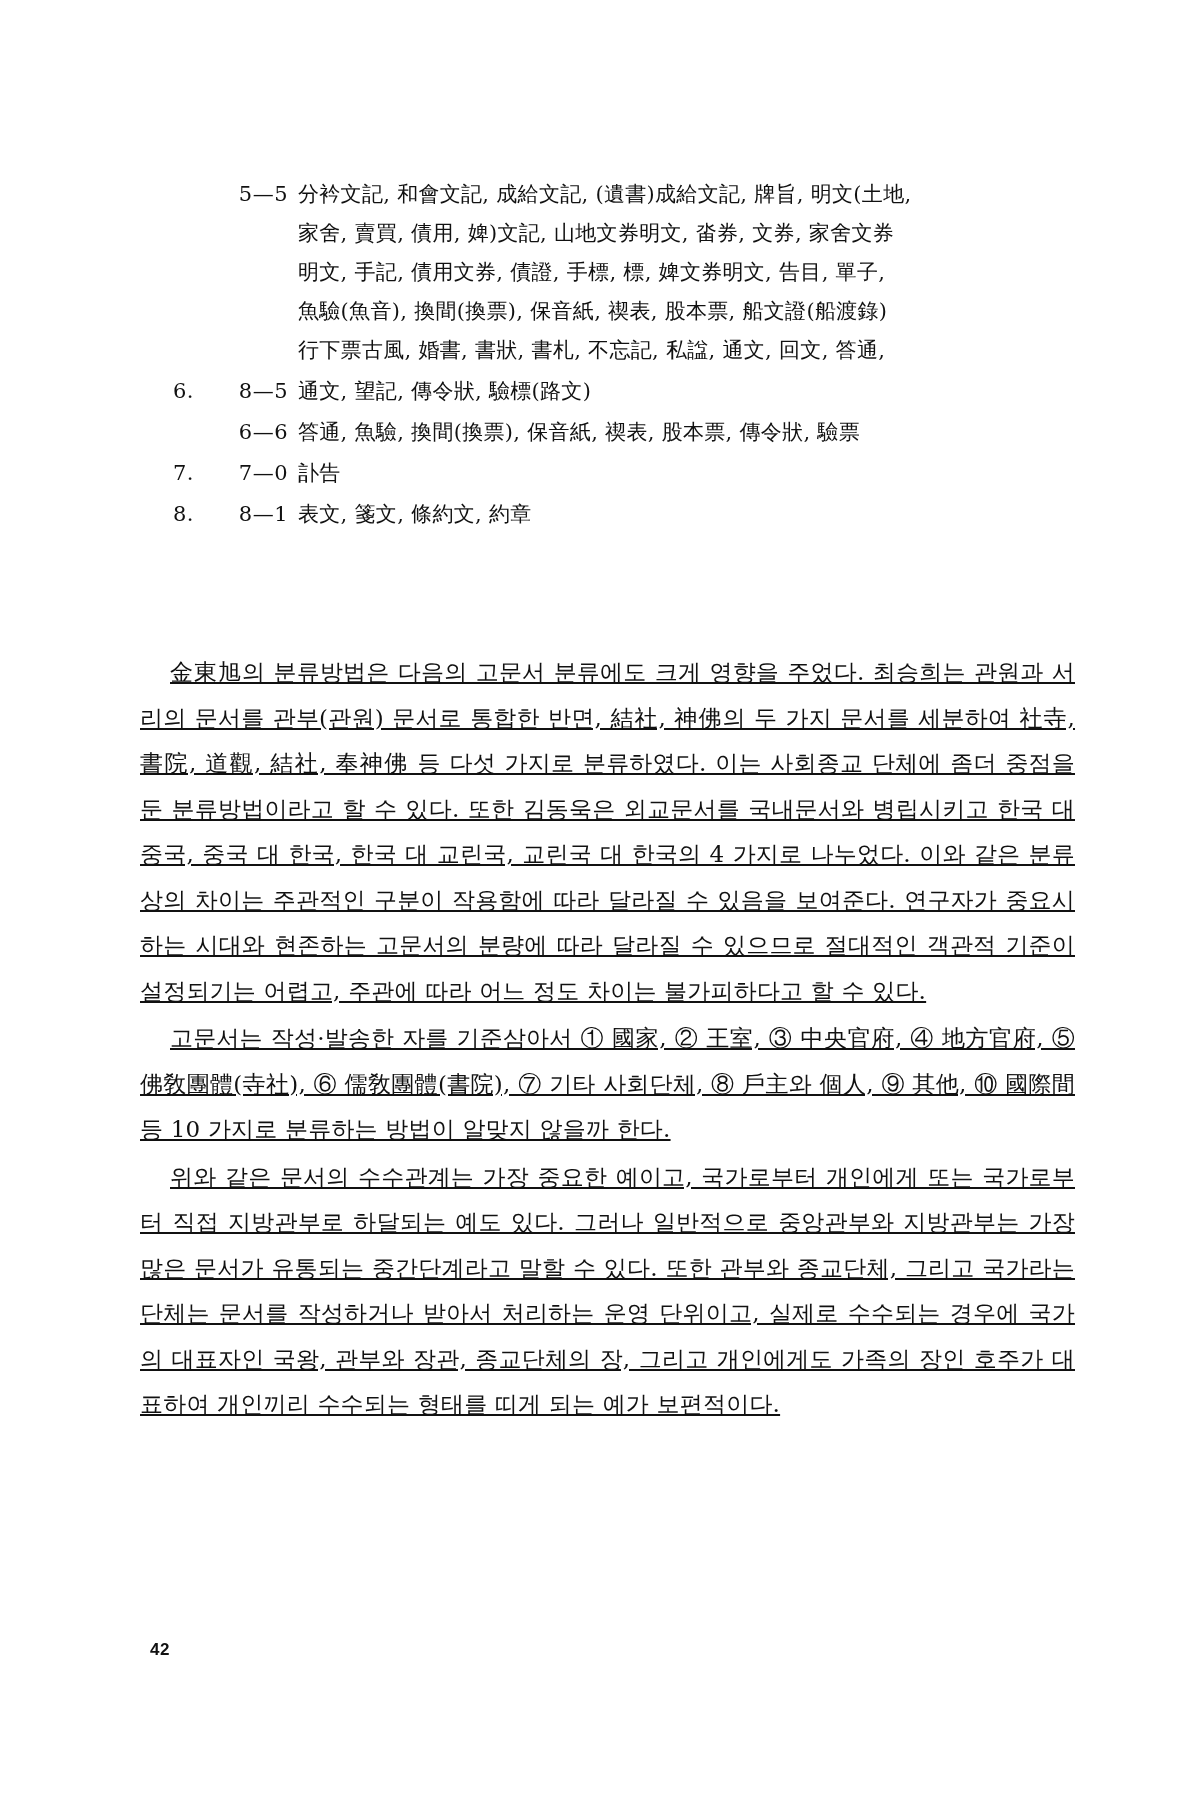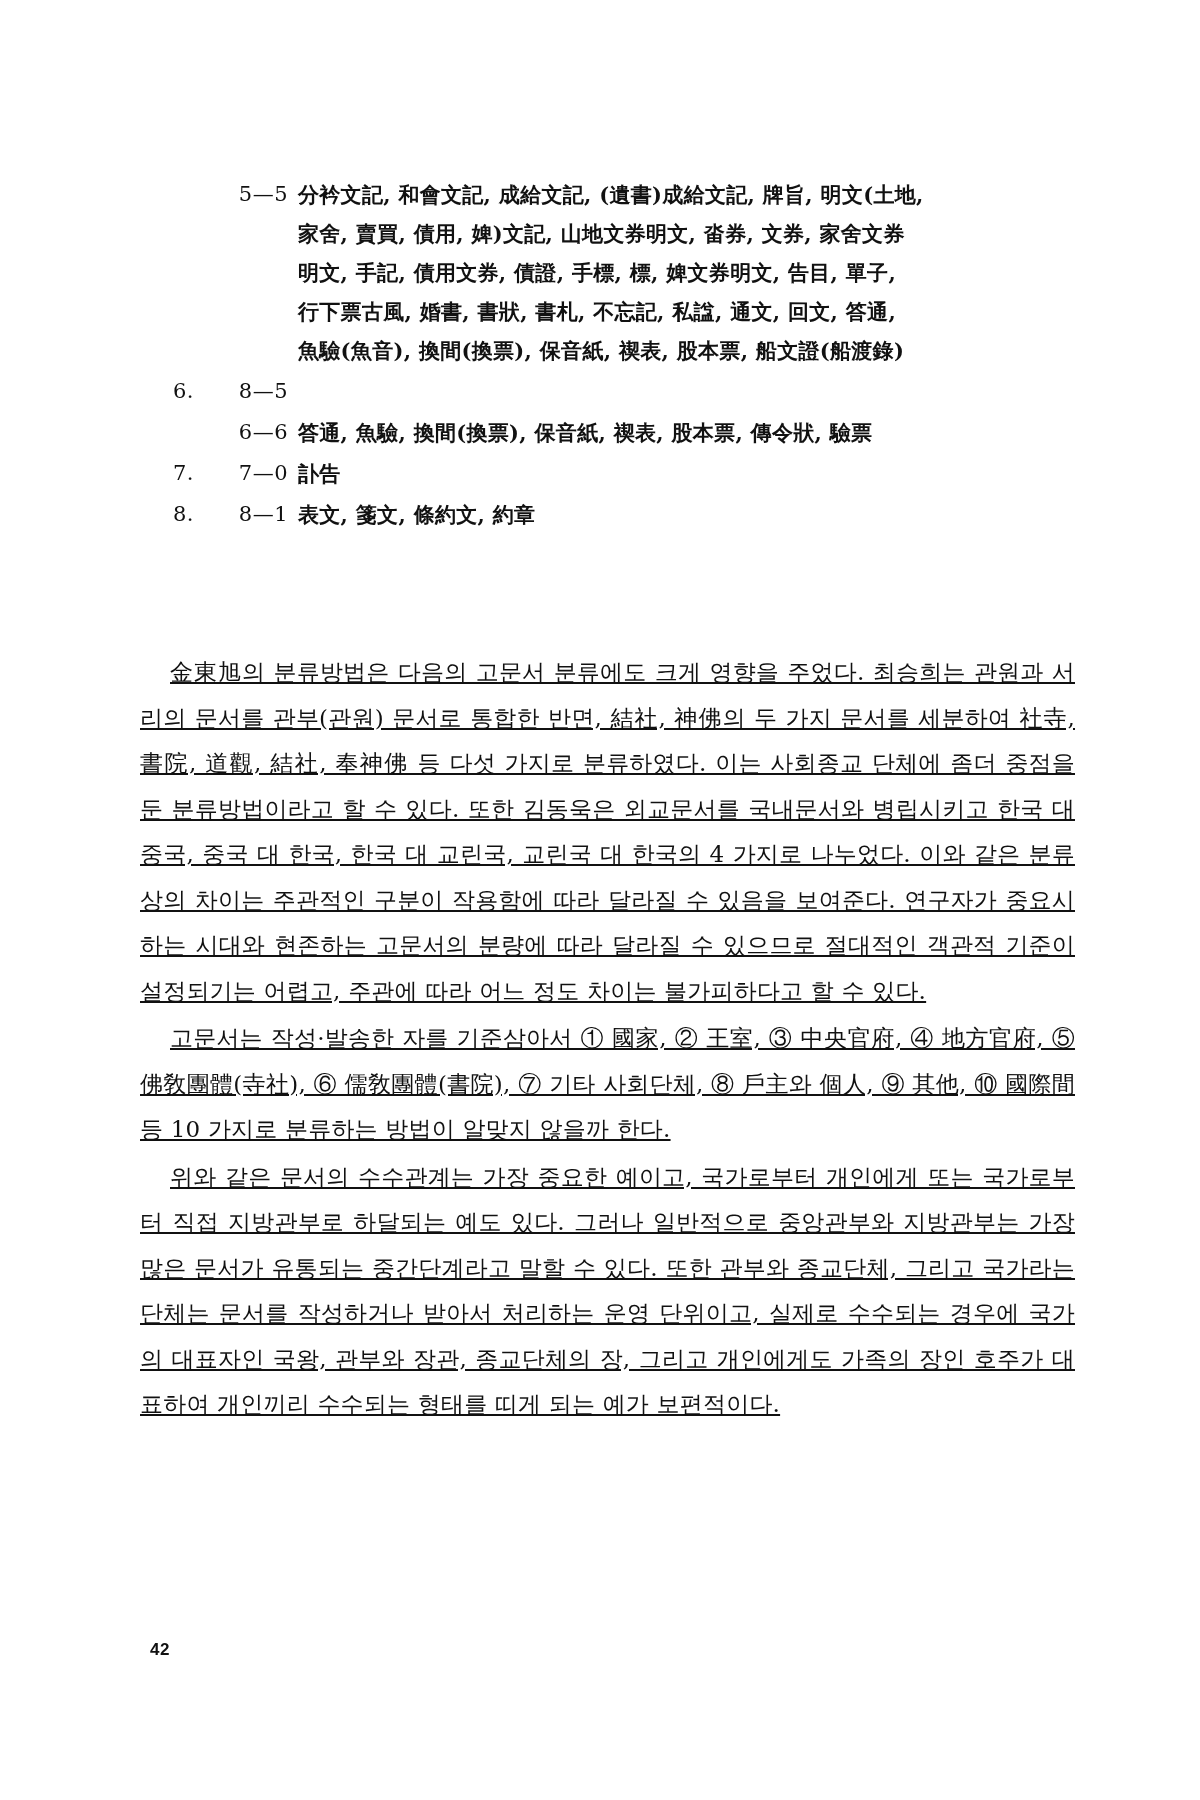--- a/index.html
+++ b/index.html
@@ -53,21 +53,20 @@
     width: 86px;
     padding-right: 10px;
   }
   .list-text {
     flex: 1 1 auto;
     font-size: 21px;
     line-height: 39px;
     text-align: justify;
     text-justify: inter-character;
     letter-spacing: 0.3px;
-    font-weight: bold;
   }
   .list-text .cont {
     display: block;
   }
   
   .body-block {
     position: absolute;
     left: 140px;
     top: 650px;
     width: 935px;
@@ -102,29 +101,32 @@
 
   <div class="list-block">
 
     <div class="list-row">
       <div class="list-num num-outer"></div>
       <div class="list-num num-inner">5—5</div>
       <div class="list-text">
         <span class="cont">分衿文記, 和會文記, 成給文記, (遺書)成給文記,  牌旨,  明文(土地,</span>
         <span class="cont">家舍, 賣買, 債用, 婢)文記, 山地文券明文,  畓券,  文券,  家舍文券</span>
         <span class="cont">明文, 手記, 債用文券,  債證,  手標,  標,  婢文券明文,  告目,  單子,</span>
+        <span class="cont">魚驗(魚音), 換間(換票), 保音紙, 禊表, 股本票,  船文證(船渡錄)</span>
         <span class="cont">行下票古風, 婚書, 書狀, 書札, 不忘記,  私諡,  通文,  回文,  答通,</span>
-        <span class="cont">魚驗(魚音), 換間(換票), 保音紙, 禊表, 股本票,  船文證(船渡錄)</span>
       </div>
     </div>
 
 
     <div class="list-row">
       <div class="list-num num-outer">6.</div>
       <div class="list-num num-inner">8—5</div>
+      <div class="list-text">
+        <span class="cont">通文, 望記, 傳令狀, 驗標(路文)</span>
+      </div>
     </div>
 
     <div class="list-row">
       <div class="list-num num-outer"></div>
       <div class="list-num num-inner">6—6</div>
       <div class="list-text">
         <span class="cont">答通, 魚驗, 換間(換票), 保音紙, 禊表, 股本票, 傳令狀, 驗票</span>
       </div>
     </div>
 

